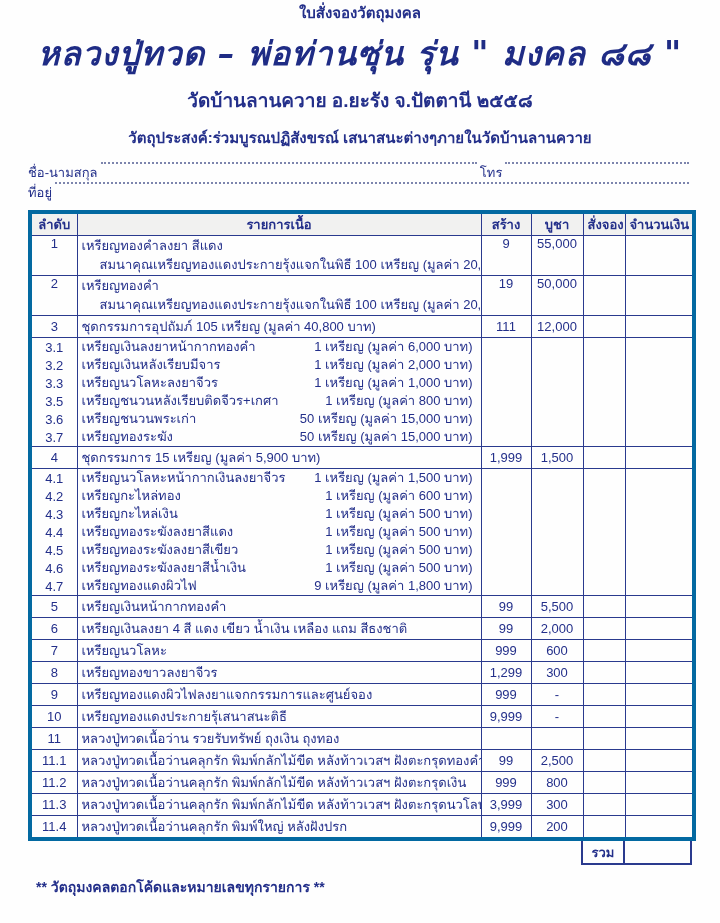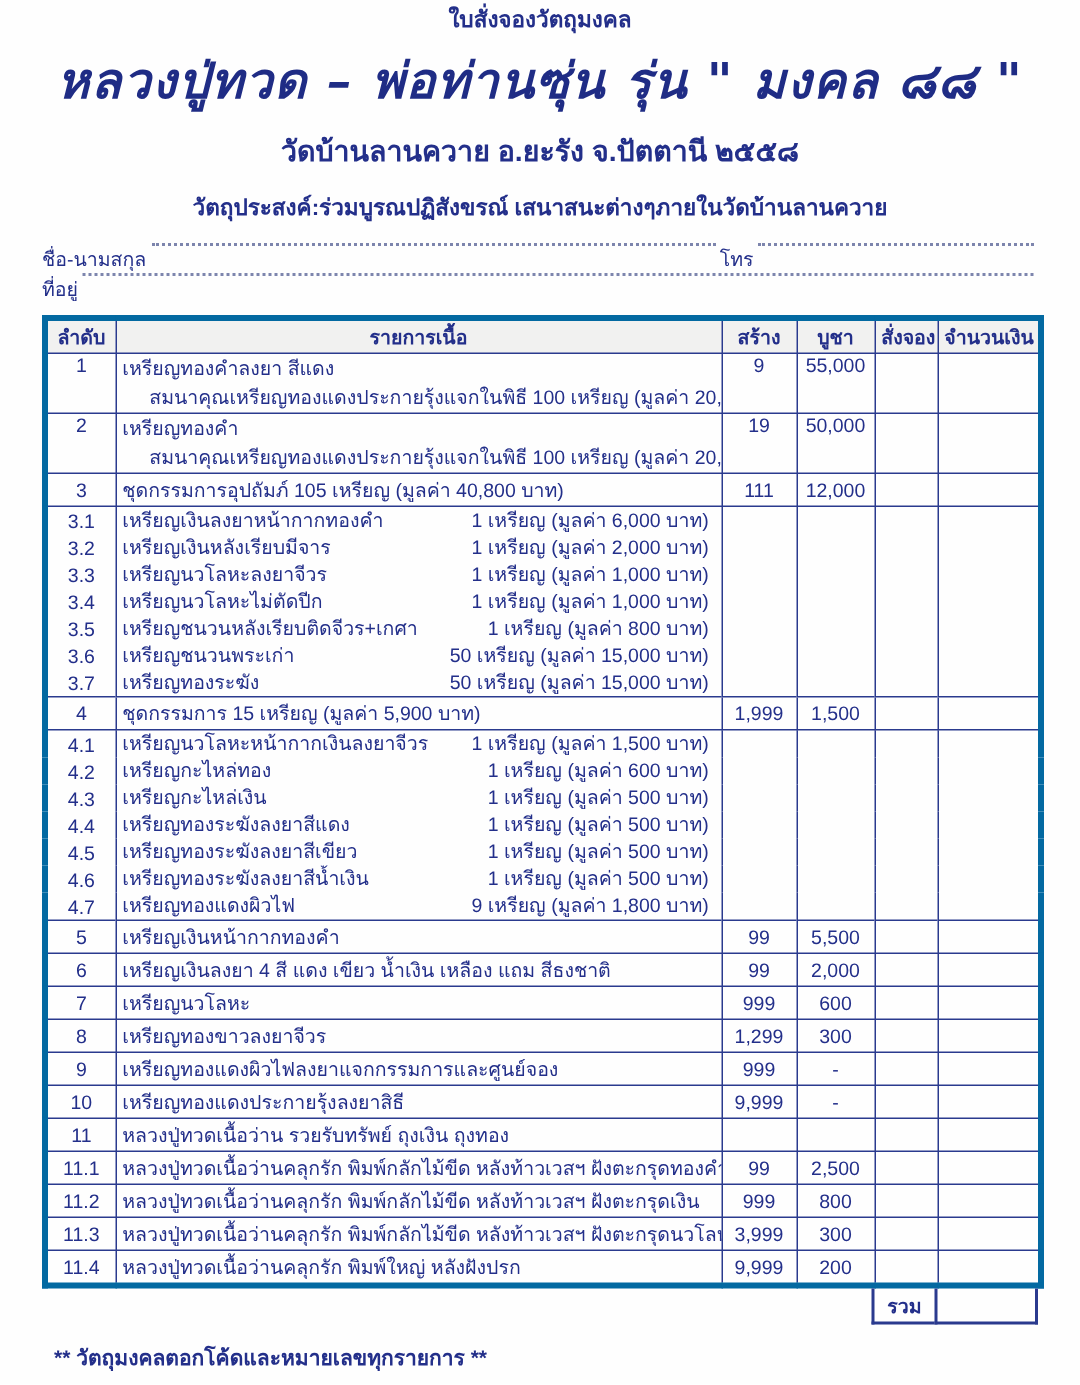--- a/index.html
+++ b/index.html
@@ -169,33 +169,20 @@
               <span class="nm">เหรียญนวโลหะลงยาจีวร</span>
               <span class="qty">1 เหรียญ (มูลค่า 1,000 บาท)</span>
             </div>
           </td>
           <td class="num"></td>
           <td class="num"></td>
           <td class="num"></td>
           <td class="num"></td>
         </tr>
         <tr class="sub">
-          <td class="num">3.4</td>
-          <td>
-            <div class="qtyline">
-              <span class="nm">เหรียญนวโลหะไม่ตัดปีก</span>
-              <span class="qty">1 เหรียญ (มูลค่า 1,000 บาท)</span>
-            </div>
-          </td>
-          <td class="num"></td>
-          <td class="num"></td>
-          <td class="num"></td>
-          <td class="num"></td>
-        </tr>
-        <tr class="sub">
           <td class="num">3.5</td>
           <td>
             <div class="qtyline">
               <span class="nm">เหรียญชนวนหลังเรียบติดจีวร+เกศา</span>
               <span class="qty">1 เหรียญ  (มูลค่า 800 บาท)</span>
             </div>
           </td>
           <td class="num"></td>
           <td class="num"></td>
           <td class="num"></td>
@@ -374,21 +361,21 @@
             <div class="nameline">เหรียญทองแดงผิวไฟลงยาแจกกรรมการและศูนย์จอง</div>
           </td>
           <td class="num">999</td>
           <td class="num">-</td>
           <td class="num"></td>
           <td class="num"></td>
         </tr>
         <tr class="normal">
           <td class="num">10</td>
           <td>
-            <div class="nameline">เหรียญทองแดงประกายรุ้งลงยาสิธี</div>
+            <div class="nameline">เหรียญทองแดงประกายรุ้เสนาสนะติธี</div>
           </td>
           <td class="num">9,999</td>
           <td class="num">-</td>
           <td class="num"></td>
           <td class="num"></td>
         </tr>
         <tr class="normal">
           <td class="num">11</td>
           <td>
             <div class="nameline">หลวงปู่ทวดเนื้อว่าน รวยรับทรัพย์ ถุงเงิน ถุงทอง</div>

